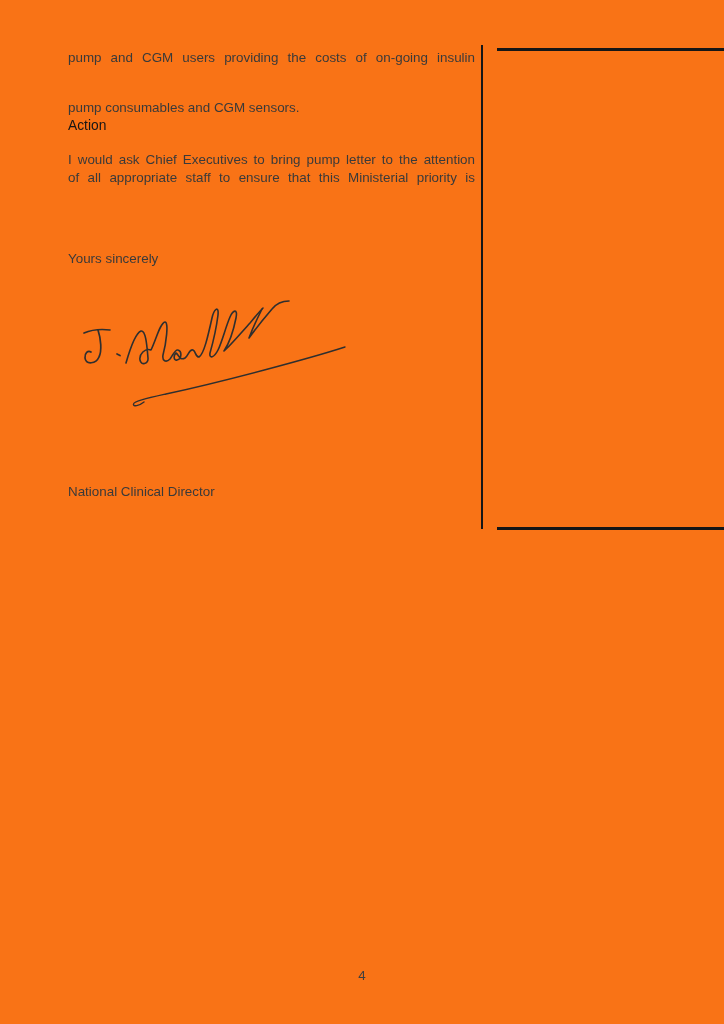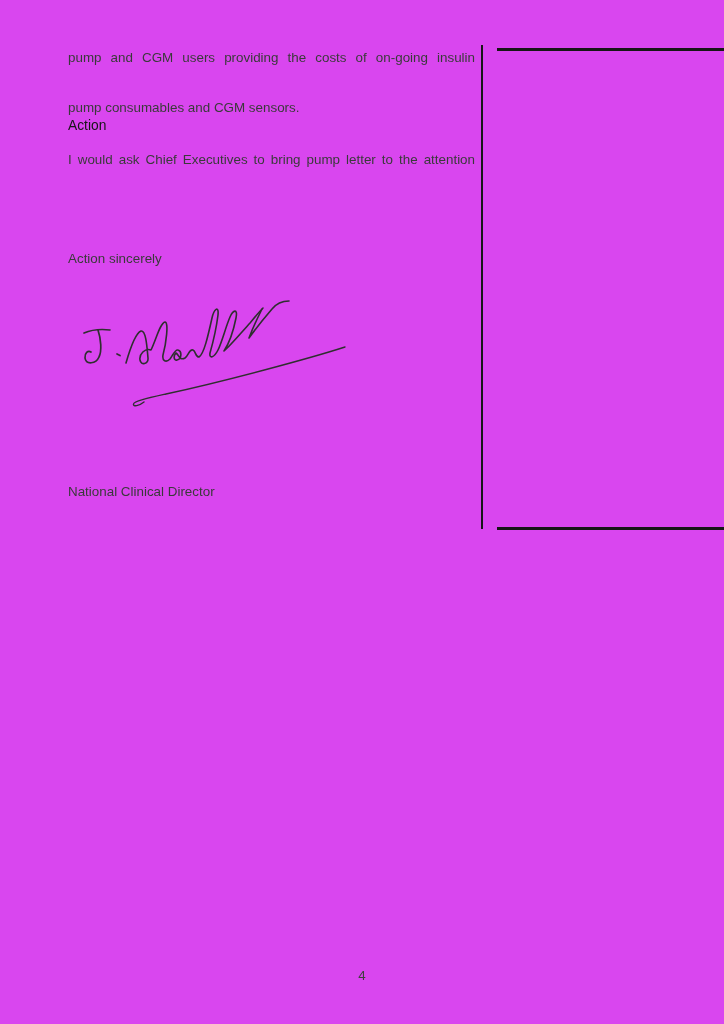--- a/index.html
+++ b/index.html
@@ -4,21 +4,21 @@
 <style>
   html, body {
     margin: 0;
     padding: 0;
     background: #ffffff;
   }
   .page {
     position: relative;
     width: 724px;
     height: 1024px;
-    background: #d946ef;
+    background: #f97316;
     font-family: "Liberation Sans", "DejaVu Sans", sans-serif;
     color: #3a3a3a;
     overflow: hidden;
   }
   .abs { position: absolute; }
   .text-col {
     left: 68px;
     width: 407px;
     font-size: 13.4px;
     line-height: 18px;
@@ -98,23 +98,24 @@
 
   <div class="abs text-col" style="top:49px;">
     <div class="line-just">pump and CGM users providing the costs of on-going insulin</div>
     <div class="line-plain">pump consumables and CGM sensors.</div>
   </div>
 
   <div class="abs heading" style="top:118px;">Action</div>
 
   <div class="abs text-col" style="top:151px;">
     <div class="line-just">I would ask Chief Executives to bring pump letter to the attention</div>
+    <div class="line-just">of all appropriate staff to ensure that this Ministerial priority is</div>
   </div>
 
-  <div class="abs closing" style="top:251px;">Action sincerely</div>
+  <div class="abs closing" style="top:251px;">Yours sincerely</div>
 
   <div class="abs signature">
     <svg width="280" height="120" viewBox="0 0 280 120">
 
       <path d="M 8 41 C 15 38 26 37 34 38" stroke-width="1.7"></path>
 
       <path d="M 22 38 C 25 47 26 59 23 65 C 20 72 10 73 9 66 C 8.5 61 12 58 15 60" stroke-width="1.7"></path>
 
       <path d="M 41 62 L 44 63.5" stroke-width="1.7"></path>
 

